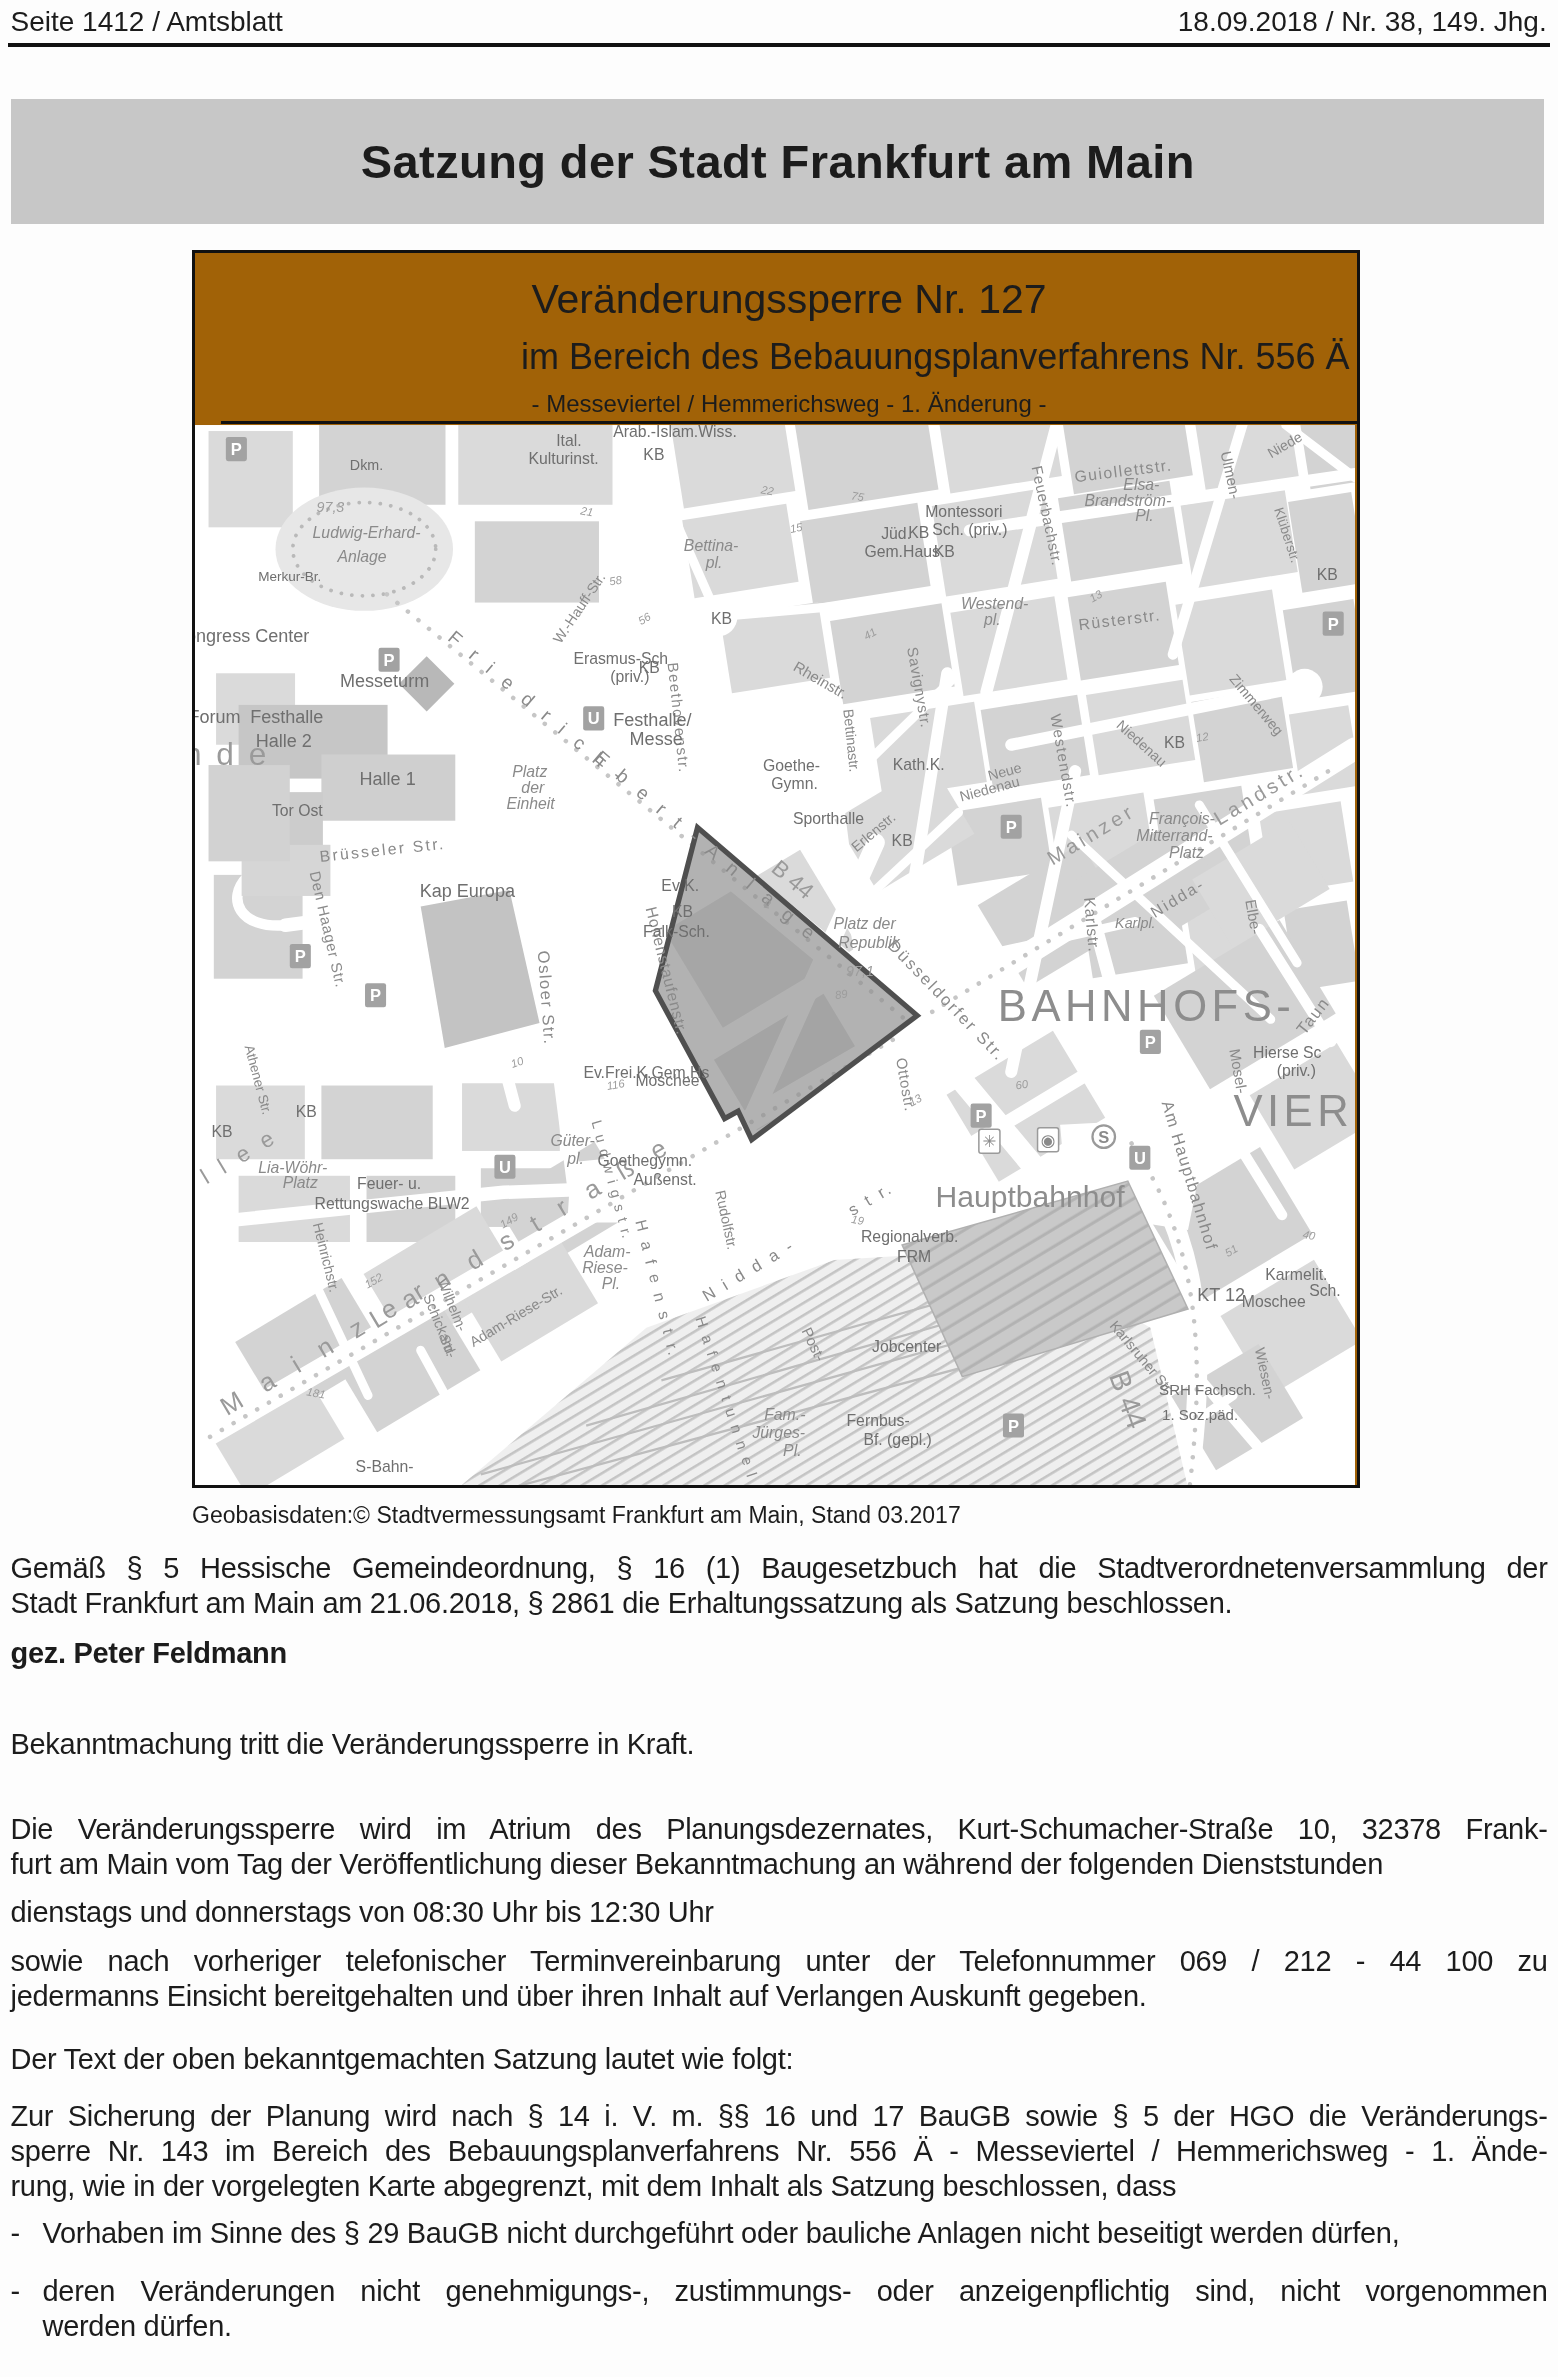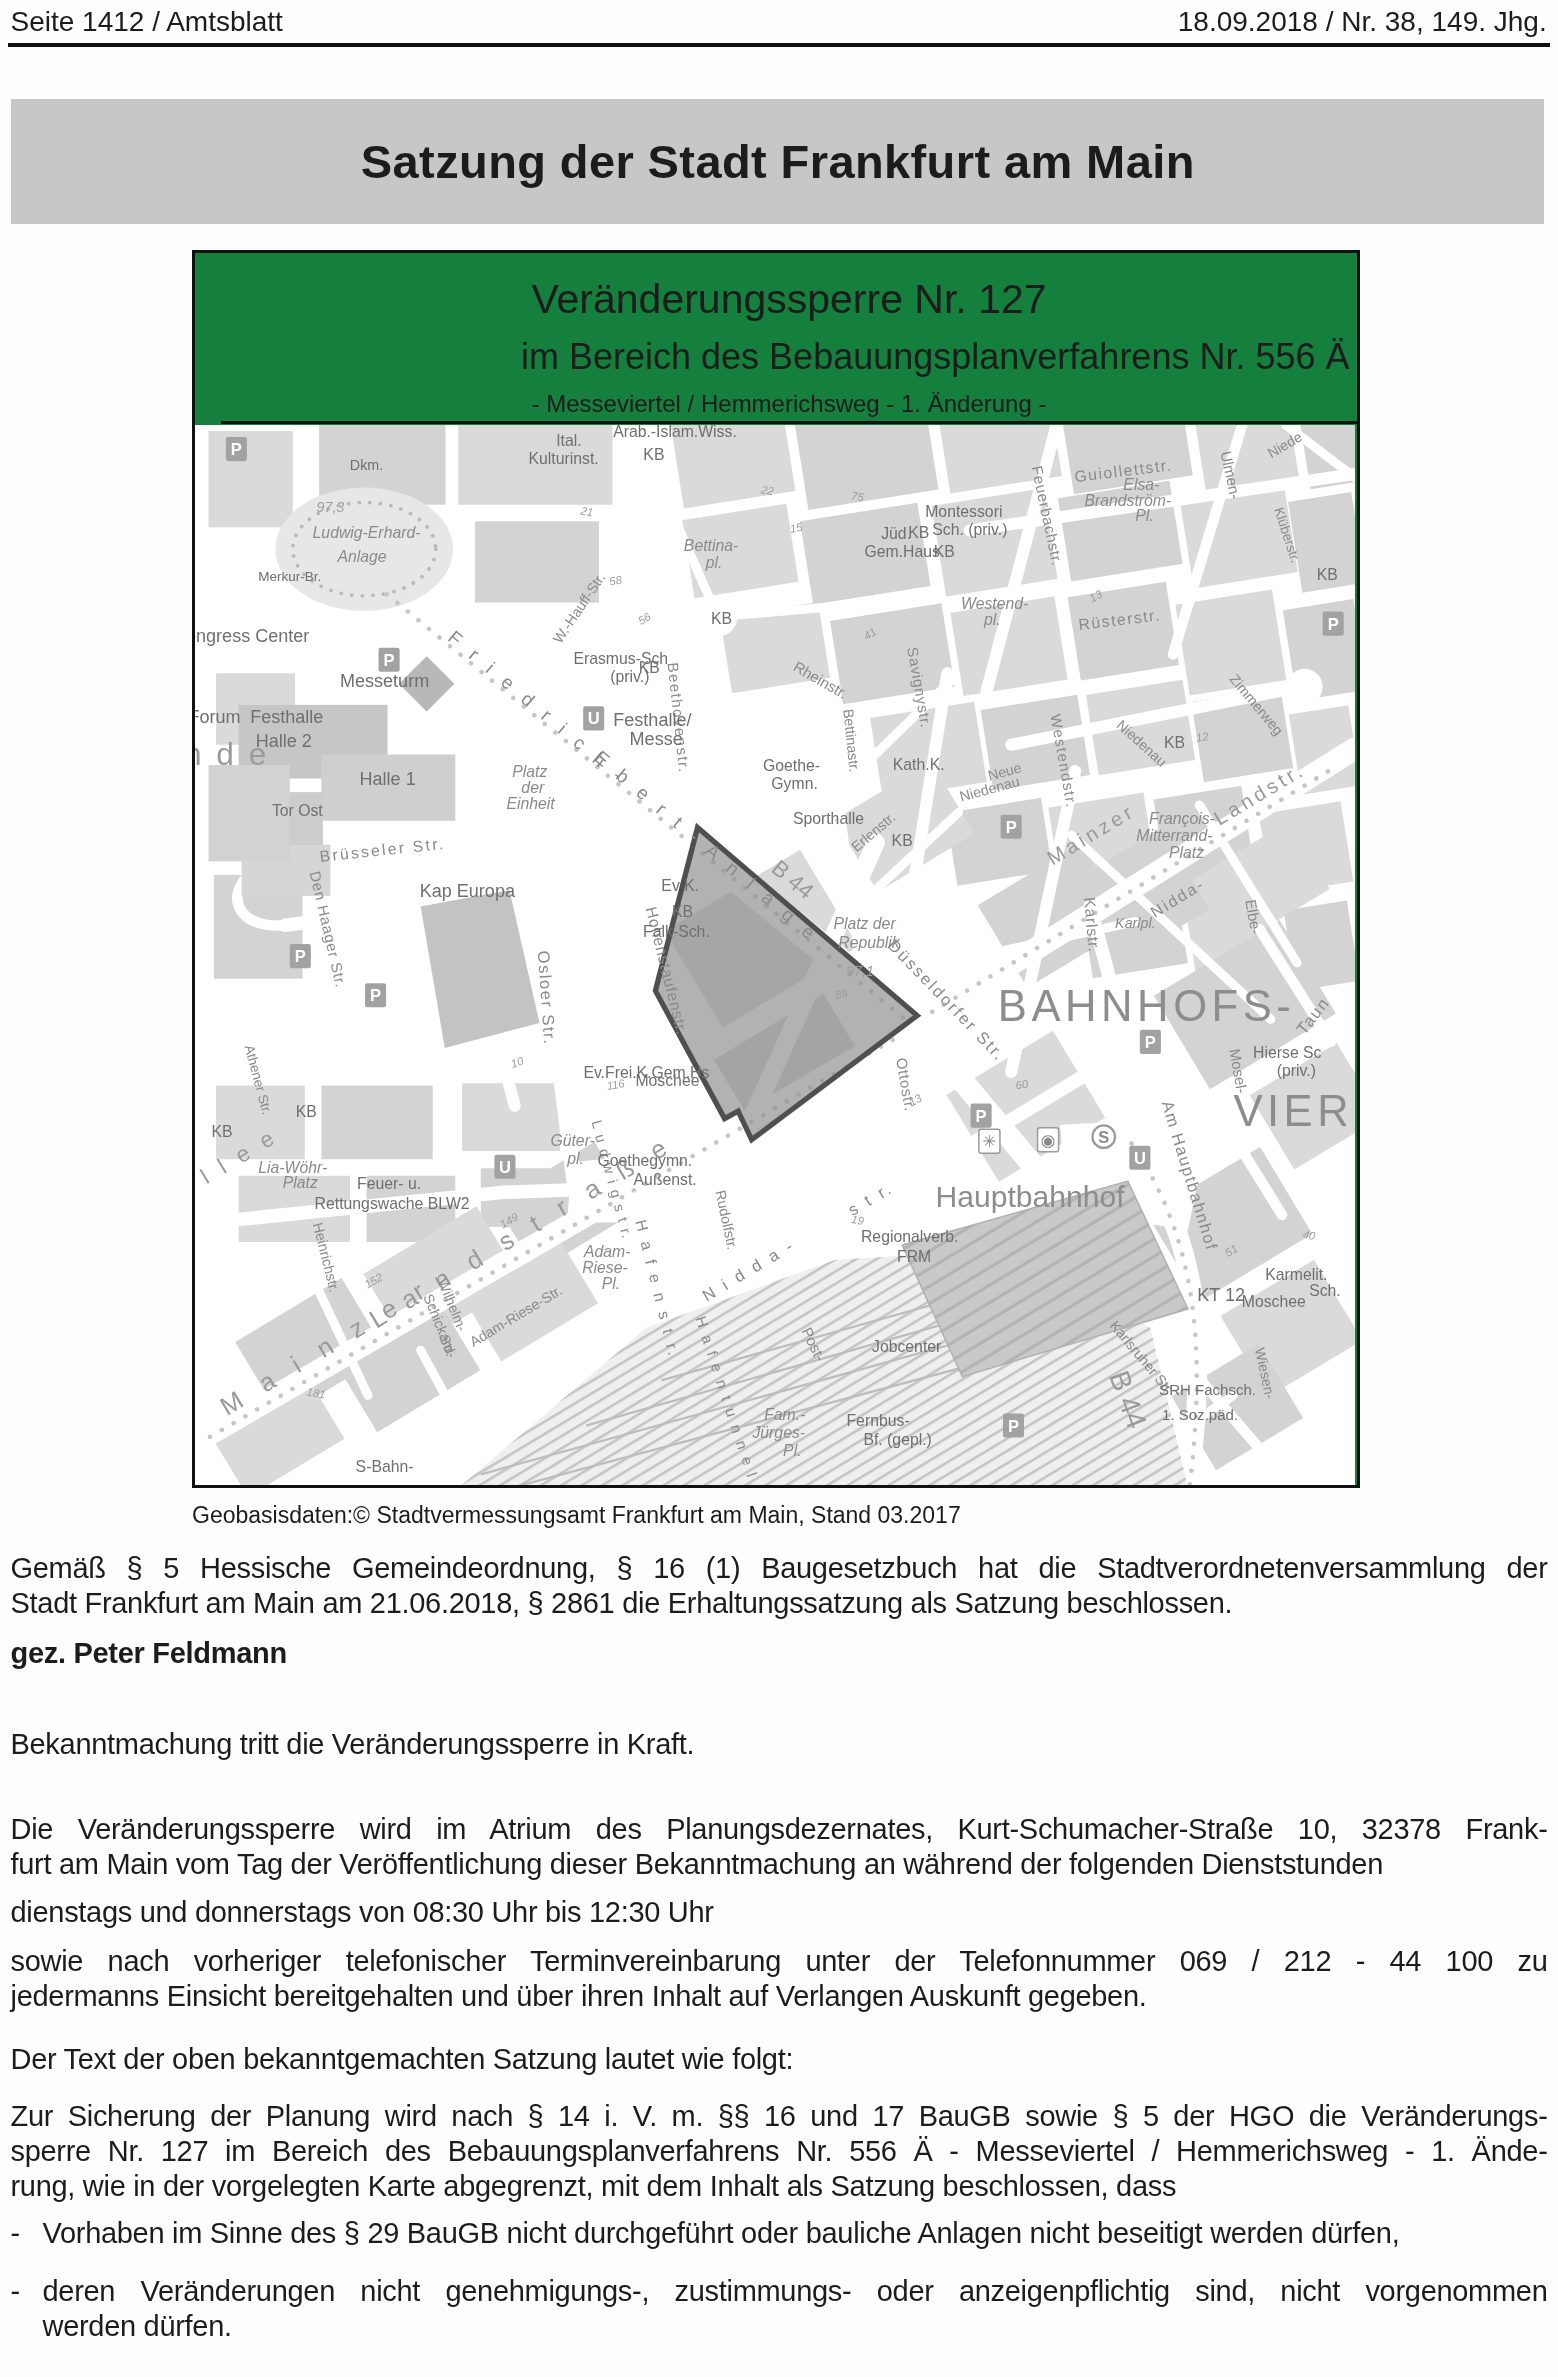--- a/index.html
+++ b/index.html
@@ -5,21 +5,21 @@
   html,body{margin:0;padding:0;}
   body{width:1558px;height:2377px;position:relative;background:#fdfdfd;
        font-family:"Liberation Sans","DejaVu Sans",sans-serif;color:#1c1c1c;overflow:hidden;}
   .hdr{position:absolute;top:6px;left:10.5px;right:11.3px;font-size:28px;}
   .hdr .r{float:right;}
   .rule{position:absolute;top:43px;left:7.5px;right:8.3px;height:3.8px;background:#111;}
   .banner{position:absolute;top:99px;left:11.3px;width:1533px;height:125px;background:#c7c7c7;
           display:flex;align-items:center;justify-content:center;}
   .banner h1{margin:16px;font-size:47px;font-weight:bold;letter-spacing:0.4px;}
   .planbox{position:absolute;left:192px;top:250px;width:1168px;height:1238px;
-           border:3.8px solid #111;box-sizing:border-box;background:#15803d;padding-left:26px;}
+           border:3.8px solid #111;box-sizing:border-box;background:#a16207;padding-left:26px;}
   .plantitle{border-bottom:3.8px solid #111;text-align:center;padding:22.6px 7.5px 19.6px 7.5px;height:126px;box-sizing:content-box;}
   .pt1{font-size:41px;margin:0 0 13.5px 0;}
   .pt2{font-size:36px;margin:0 0 12px 0;text-align:right;}
   .pt3{font-size:24px;margin:0;}
   .mapwrap{position:absolute;left:0;top:172px;right:0;bottom:0;overflow:hidden;}
   svg{display:block;}
   .caption{position:absolute;left:192px;top:1502px;font-size:23px;}
   .para{position:absolute;left:10.5px;width:1537px;font-size:29px;line-height:35px;letter-spacing:-0.3px;}
   .para .line{height:35px;white-space:nowrap;}
   .para .line.j{text-align:justify;text-align-last:justify;}
@@ -460,21 +460,21 @@
     </div>
     <div class="para" style="top: 1944px;">
       <div class="line j">sowie nach vorheriger telefonischer Terminvereinbarung unter der Telefonnummer 069 / 212 - 44 100 zu</div>
       <div class="line l">jedermanns Einsicht bereitgehalten und über ihren Inhalt auf Verlangen Auskunft gegeben.</div>
     </div>
     <div class="para" style="top: 2042px;">
       <div class="line l">Der Text der oben bekanntgemachten Satzung lautet wie folgt:</div>
     </div>
     <div class="para" style="top: 2099px;">
       <div class="line j">Zur Sicherung der Planung wird nach § 14 i. V. m. §§ 16 und 17 BauGB sowie § 5 der HGO die Veränderungs-</div>
-      <div class="line j">sperre Nr. 127 im Bereich des Bebauungsplanverfahrens Nr. 556 Ä - Messeviertel / Hemmerichsweg - 1. Ände-</div>
+      <div class="line j">sperre Nr. 143 im Bereich des Bebauungsplanverfahrens Nr. 556 Ä - Messeviertel / Hemmerichsweg - 1. Ände-</div>
       <div class="line l">rung, wie in der vorgelegten Karte abgegrenzt, mit dem Inhalt als Satzung beschlossen, dass</div>
     </div>
     <div class="para bullet" style="top: 2216px;">
       <div class="dash">-</div>
       <div class="bl">
         <div class="line l">Vorhaben im Sinne des § 29 BauGB nicht durchgeführt oder bauliche Anlagen nicht beseitigt werden dürfen,</div>
       </div>
     </div>
     <div class="para bullet" style="top: 2274px;">
       <div class="dash">-</div>

